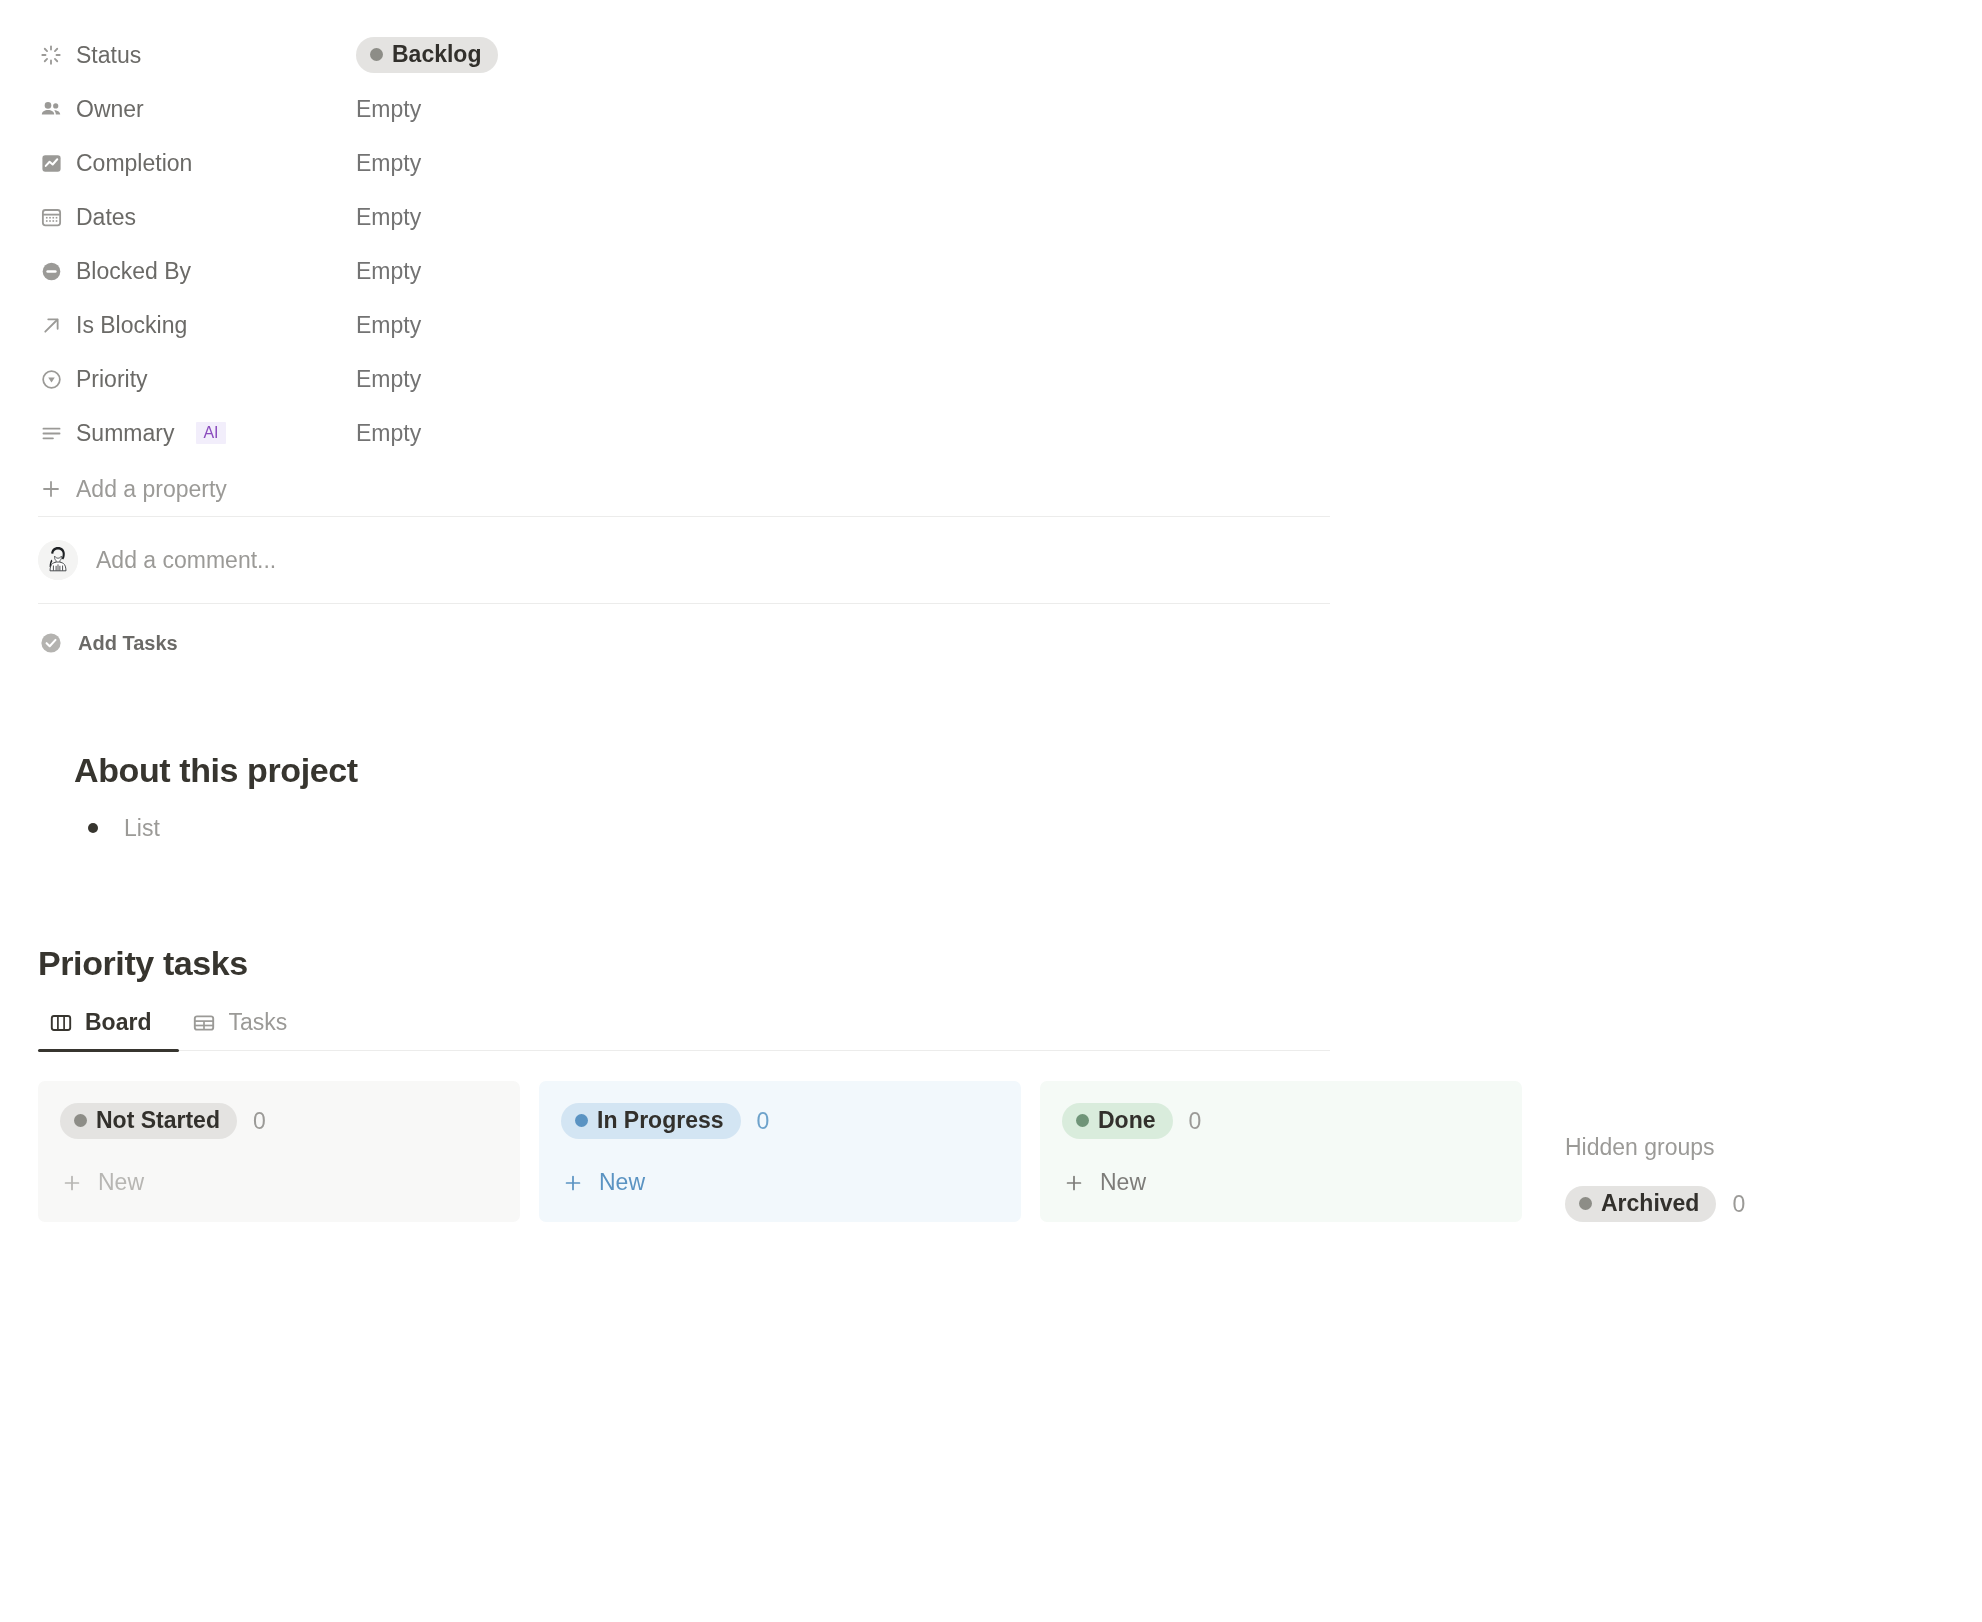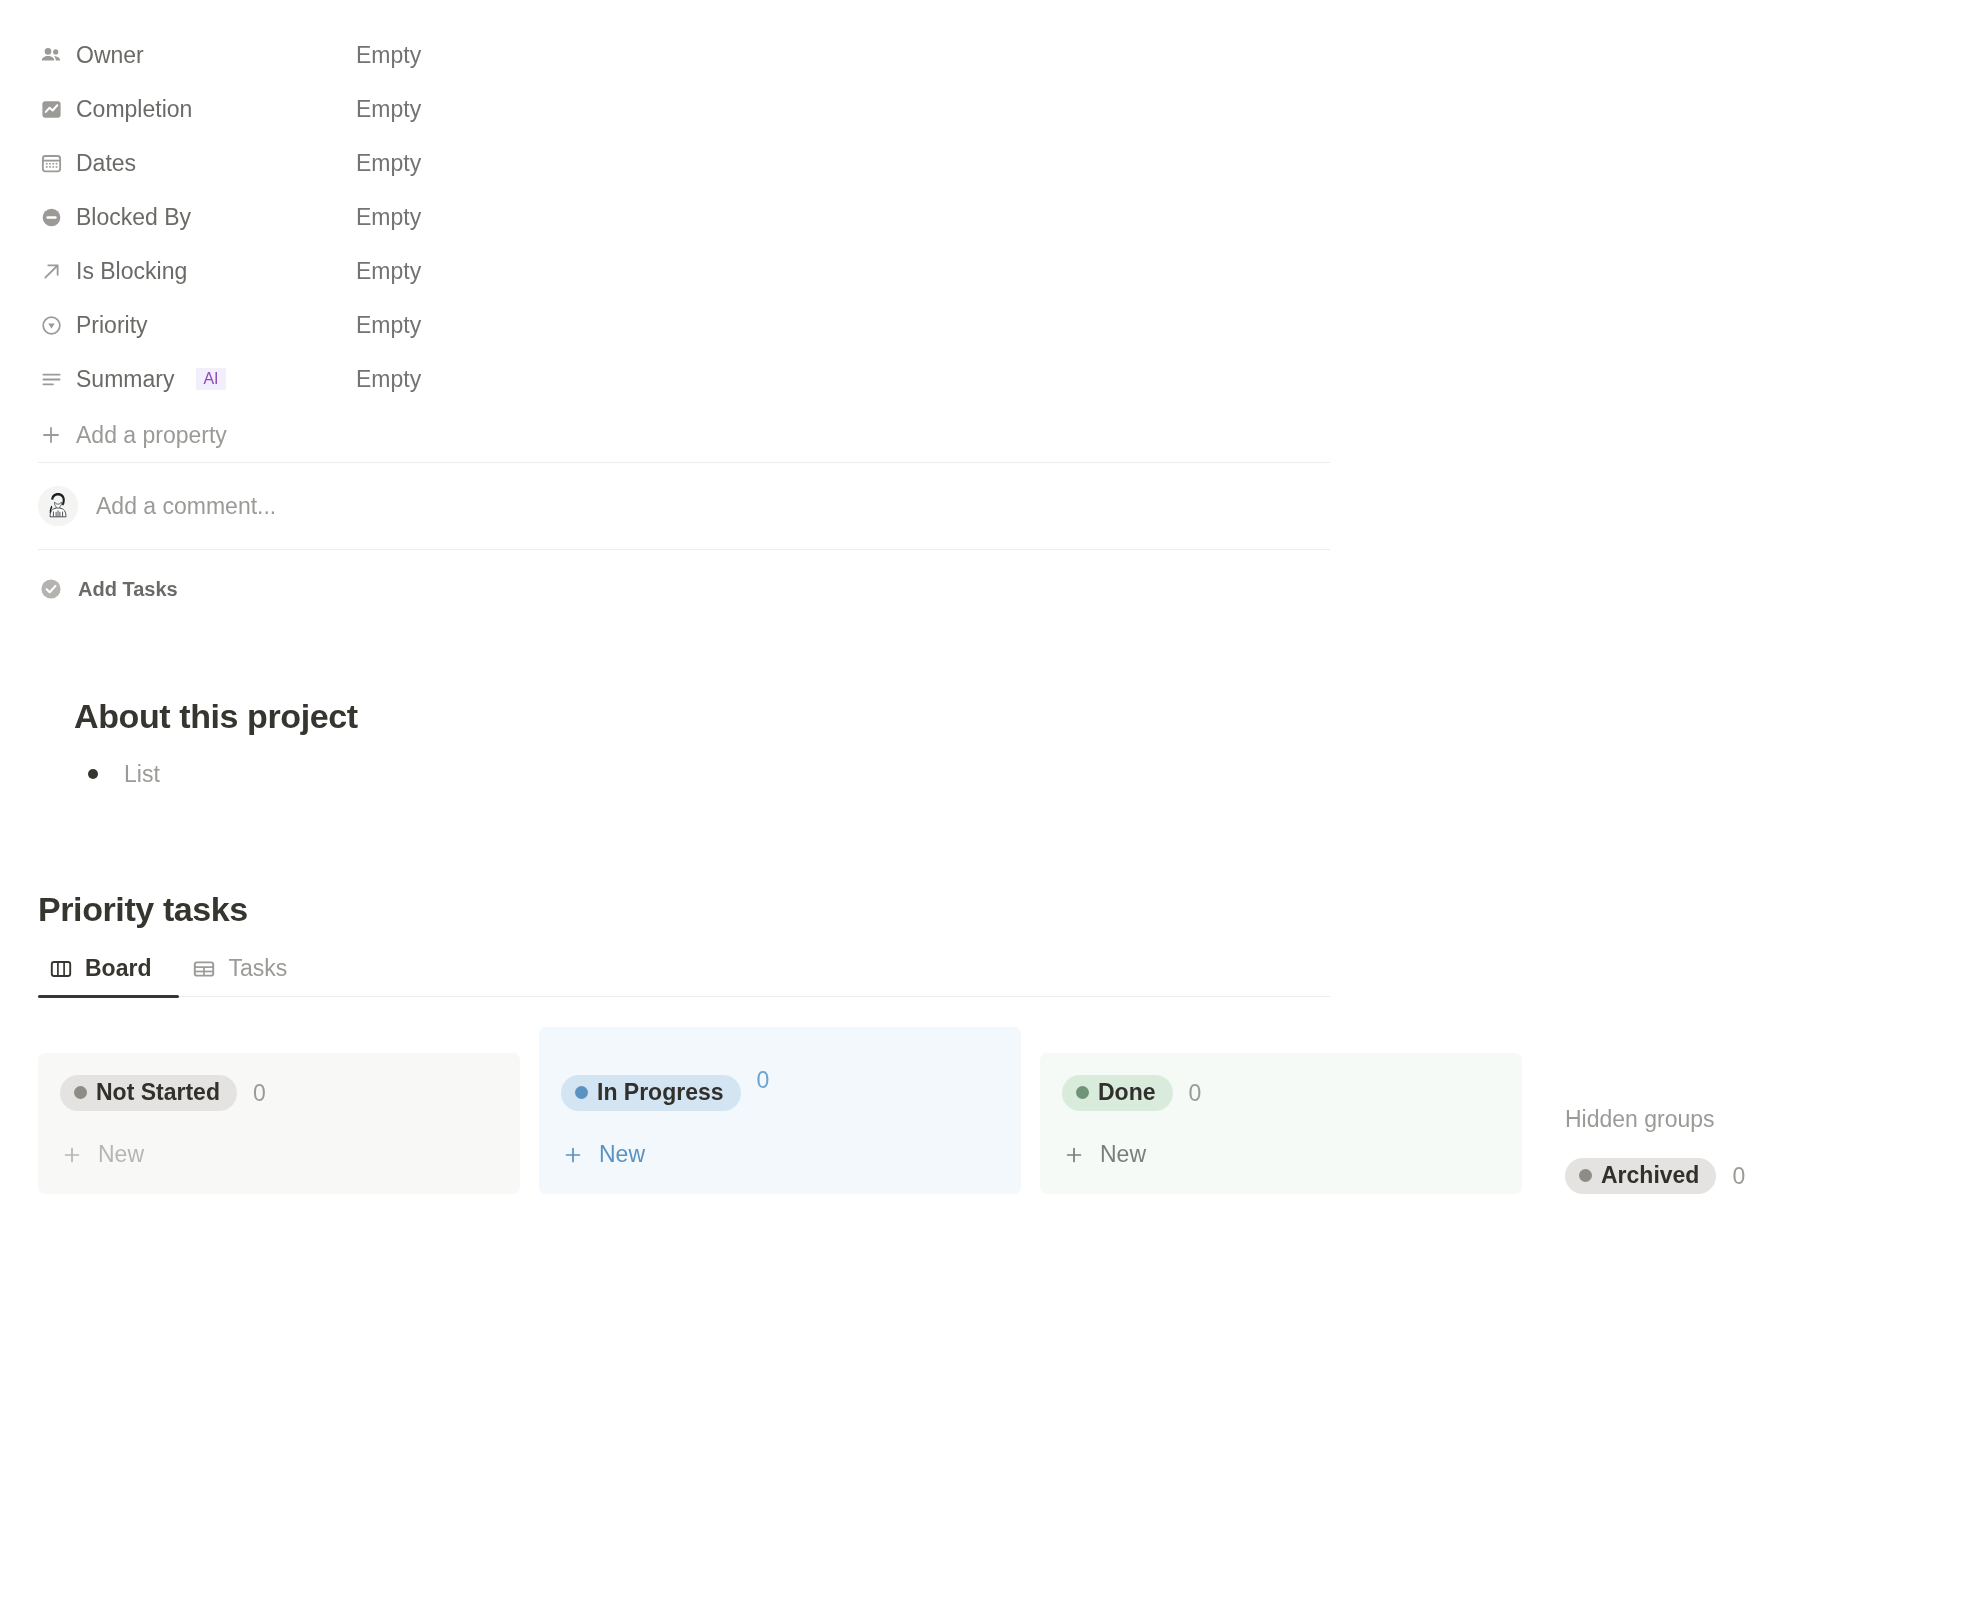--- a/index.html
+++ b/index.html
@@ -99,21 +99,21 @@
     color: #32302c;
     background: #e4e3e1;
   }
   .pill .dot {
     width: 13px;
     height: 13px;
     border-radius: 50%;
     background: #8d8d87;
     flex: 0 0 13px;
   }
-  .pill.pill-blue { background: #d3e5f3; margin-top: 26px; }
+  .pill.pill-blue { background: #d3e5f3; }
   .pill.pill-blue .dot { background: #5a93c2; }
   .pill.pill-green { background: #d9ecdc; }
   .pill.pill-green .dot { background: #6f9478; }
 
   
   .add-prop {
     display: flex;
     align-items: center;
     gap: 12px;
     height: 54px;
@@ -319,20 +319,41 @@
   }
 </style>
 </head>
 <body>
 
 <div class="page">
 
 
   <div class="properties">
 
+    <div class="prop-row">
+      <div class="prop-label">
+        <span class="prop-icon">
+          <svg width="22" height="22" viewBox="0 0 24 24" fill="none" stroke="#9b9a97" stroke-width="2" stroke-linecap="round">
+            <line x1="12" y1="2.5" x2="12" y2="6"></line>
+            <line x1="12" y1="18" x2="12" y2="21.5"></line>
+            <line x1="2.5" y1="12" x2="6" y2="12"></line>
+            <line x1="18" y1="12" x2="21.5" y2="12"></line>
+            <line x1="5.2" y1="5.2" x2="7.7" y2="7.7"></line>
+            <line x1="16.3" y1="16.3" x2="18.8" y2="18.8"></line>
+            <line x1="5.2" y1="18.8" x2="7.7" y2="16.3"></line>
+            <line x1="16.3" y1="7.7" x2="18.8" y2="5.2"></line>
+          </svg>
+        </span>
+        <span class="prop-name">Status</span>
+      </div>
+      <span class="pill">
+        <span class="dot"></span>
+        <span>Backlog</span>
+      </span>
+    </div>
 
     <div class="prop-row">
       <div class="prop-label">
         <span class="prop-icon">
           <svg width="24" height="24" viewBox="0 0 24 24" fill="#9b9a97">
             <circle cx="9" cy="8.4" r="3.3"></circle>
             <circle cx="16.7" cy="8.9" r="2.6"></circle>
             <path d="M2.8 17.6c0-3 2.8-4.6 6.2-4.6s6.2 1.6 6.2 4.6z"></path>
             <path d="M15.2 13.3c3 .15 6 1.4 6 4.3h-4.4c0-1.7-.6-3.2-1.6-4.3z"></path>
           </svg>

